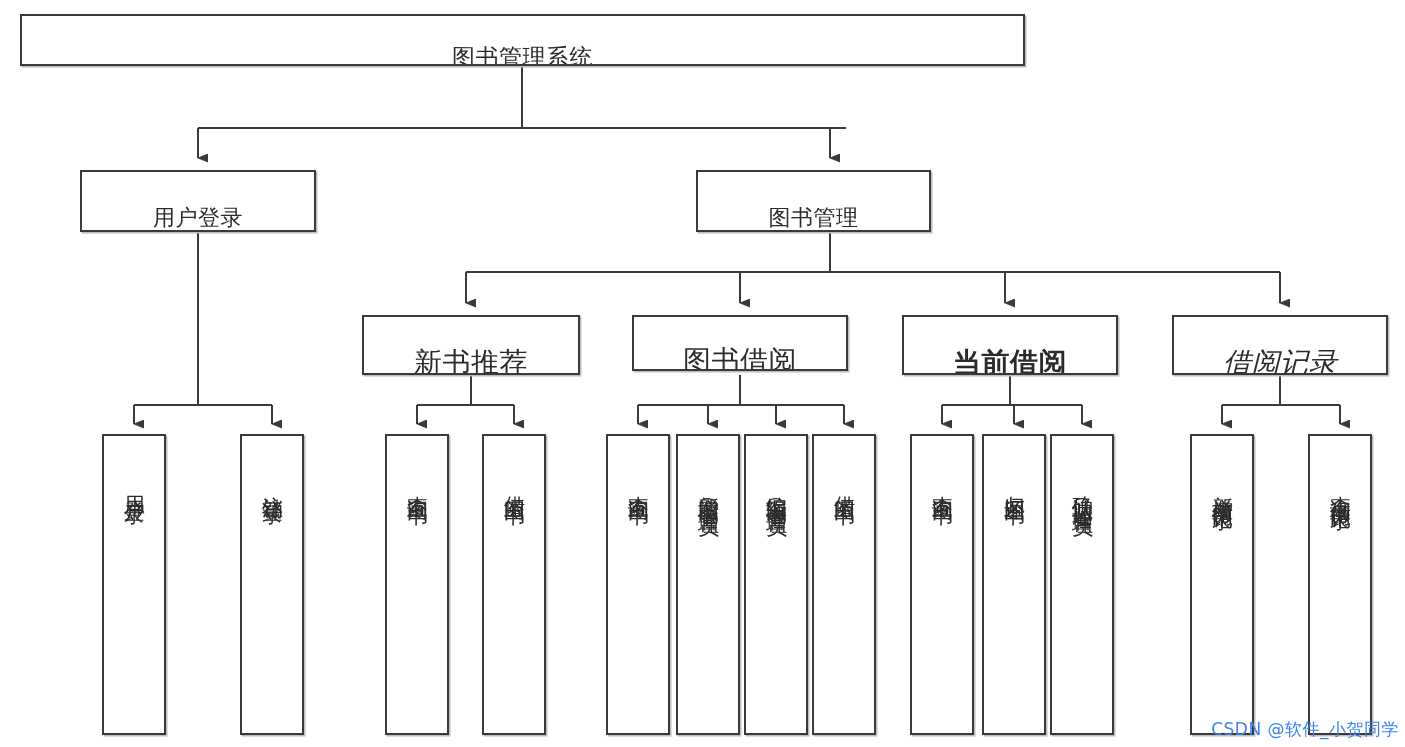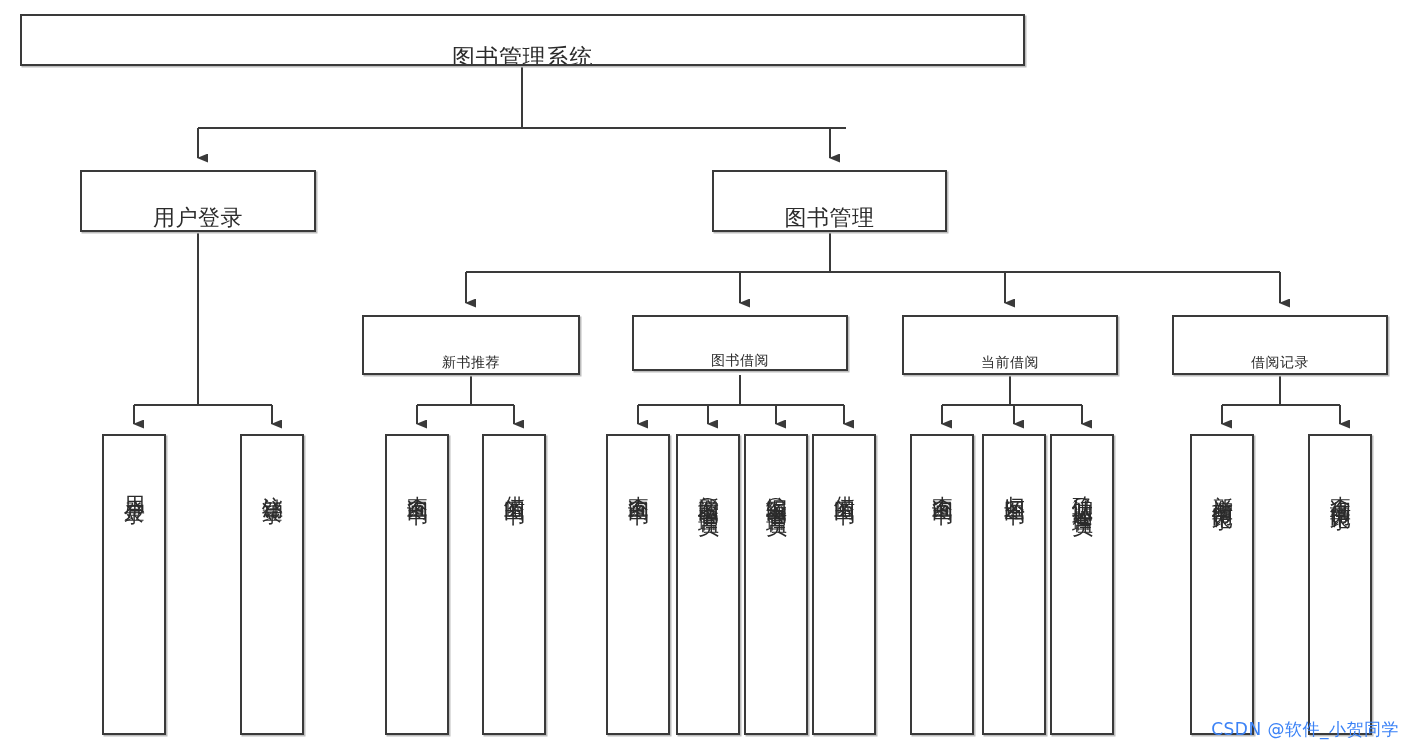--- a/index.html
+++ b/index.html
@@ -39,21 +39,21 @@
   }
   .node-label {
     color: #2b2b2b;
     letter-spacing: 0.5px;
     white-space: nowrap;
     line-height: 1.12;
     margin-top: 35px;
   }
   .node-root .node-label { font-size: 23px; }
   .node-l2 .node-label { font-size: 22px; }
-  .node-l3 .node-label { font-size: 14px; text-align: right; }
+  .node-l3 .node-label { font-size: 28px; text-align: right; }
   .node-leaf {
     align-items: flex-start;
     padding-top: 8px;
   }
   .node-leaf .node-label {
     writing-mode: vertical-rl;
     text-orientation: upright;
     font-size: 21px;
     letter-spacing: 3px;
     line-height: 1;
@@ -125,34 +125,34 @@
     </g>
   </svg>
 
   <div class="node-box node-root" style="left:20px; top:14px; width:1005px; height:52px;">
     <span class="node-label">图书管理系统</span>
   </div>
 
   <div class="node-box node-l2" style="left:80px; top:170px; width:236px; height:62px;">
     <span class="node-label">用户登录</span>
   </div>
-  <div class="node-box node-l2" style="left:712px; top:170px; width:235px; height:62px;">
+  <div class="node-box node-l2" style="left:696px; top:170px; width:235px; height:62px;">
     <span class="node-label">图书管理</span>
   </div>
 
   <div class="node-box node-l3" style="left:362px; top:315px; width:218px; height:60px;">
     <span class="node-label">新书推荐</span>
   </div>
   <div class="node-box node-l3" style="left:632px; top:315px; width:216px; height:56px;">
     <span class="node-label">图书借阅</span>
   </div>
-  <div class="node-box node-l3" style="left:902px; top:315px; width:216px; height:60px;">
+  <div class="node-box node-l3" style="left:902px; top:315px; width:216px; height:60px;font-weight:bold;">
     <span class="node-label">当前借阅</span>
   </div>
-  <div class="node-box node-l3" style="left:1172px; top:315px; width:216px; height:60px;">
+  <div class="node-box node-l3" style="left:1172px; top:315px; width:216px; height:60px;font-style:italic;">
     <span class="node-label">借阅记录</span>
   </div>
 
   <div class="node-box node-leaf" style="left:102px; top:434px; width:64px; height:301px;">
     <span class="node-label">用户登录</span>
   </div>
   <div class="node-box node-leaf" style="left:240px; top:434px; width:64px; height:301px;">
     <span class="node-label">注销登录</span>
   </div>
   <div class="node-box node-leaf" style="left:385px; top:434px; width:64px; height:301px;">

